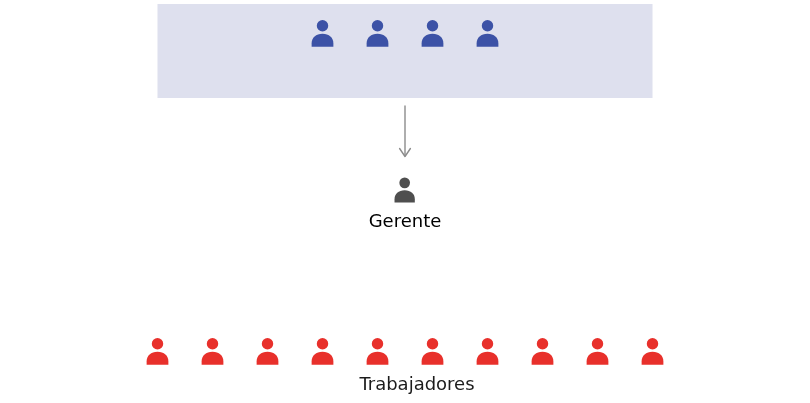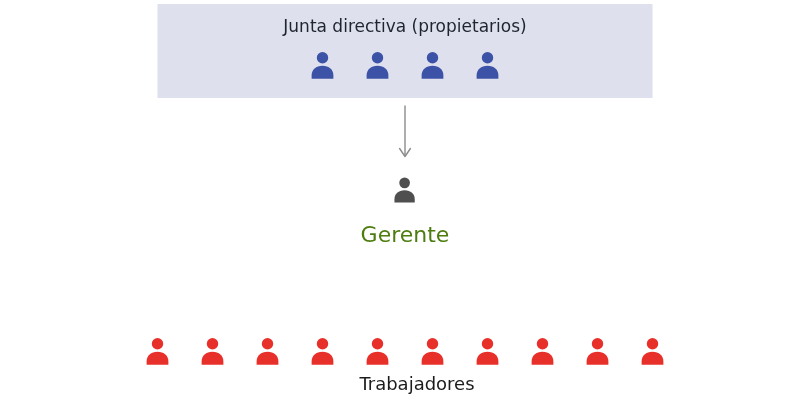--- a/index.html
+++ b/index.html
@@ -48,23 +48,23 @@
     position: absolute;
     top: 176px;
     left: 50%;
     transform: translateX(-50%);
     display: flex;
     flex-direction: column;
     align-items: center;
   }
   .manager .person { width: 28px; height: 30px; }
   .manager-label {
-    margin-top: 16px;
-    font-size: 22px;
-    color: #4d7c0f;
+    margin-top: 4px;
+    font-size: 18px;
+    color: #000000;
     white-space: nowrap;
   }
   .workers-row {
     position: absolute;
     top: 337px;
     left: 50%;
     transform: translateX(-50%);
     display: flex;
     gap: 25px;
   }
@@ -78,21 +78,20 @@
     color: #1c1c1c;
     padding-left: 12px;
   }
 </style>
 </head>
 <body>
 
 <div class="canvas">
 
   <div class="board" style="background-color: rgb(222, 224, 238);">
-    <div class="board-title">Junta directiva (propietarios)</div>
     <div class="icon-row">
       <svg class="person" viewBox="0 0 32 33">
         <g fill="#3c52a6">
           <circle cx="16" cy="7.2" r="6.1"></circle>
           <path d="M16 15.6 C9 15.6 4.4 19.7 4.4 25.8 L4.4 29.6 L27.6 29.6 L27.6 25.8 C27.6 19.7 23 15.6 16 15.6 Z"></path>
         </g>
       </svg>
     <svg class="person" viewBox="0 0 32 33">
         <g fill="#3c52a6">
           <circle cx="16" cy="7.2" r="6.1"></circle>

